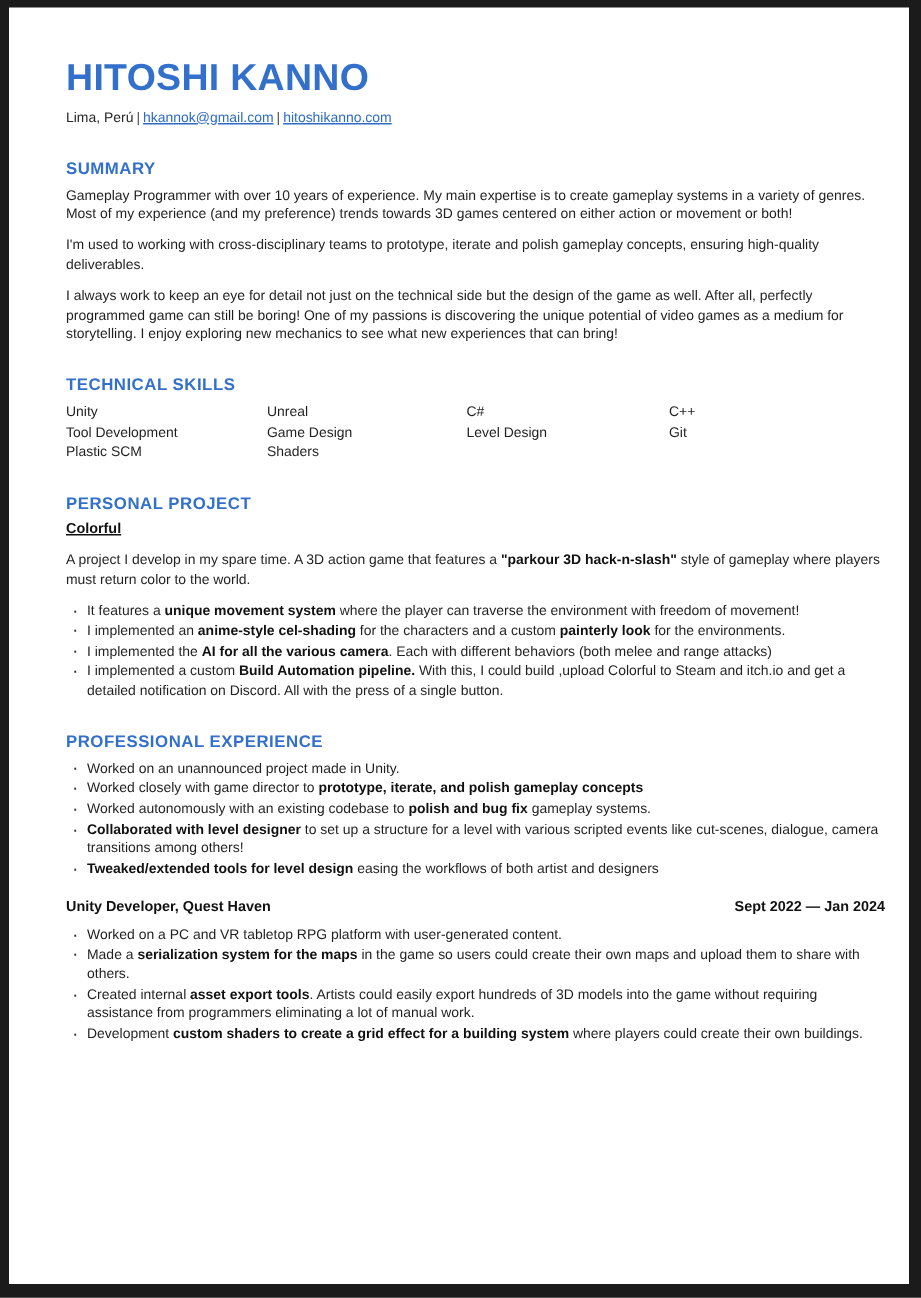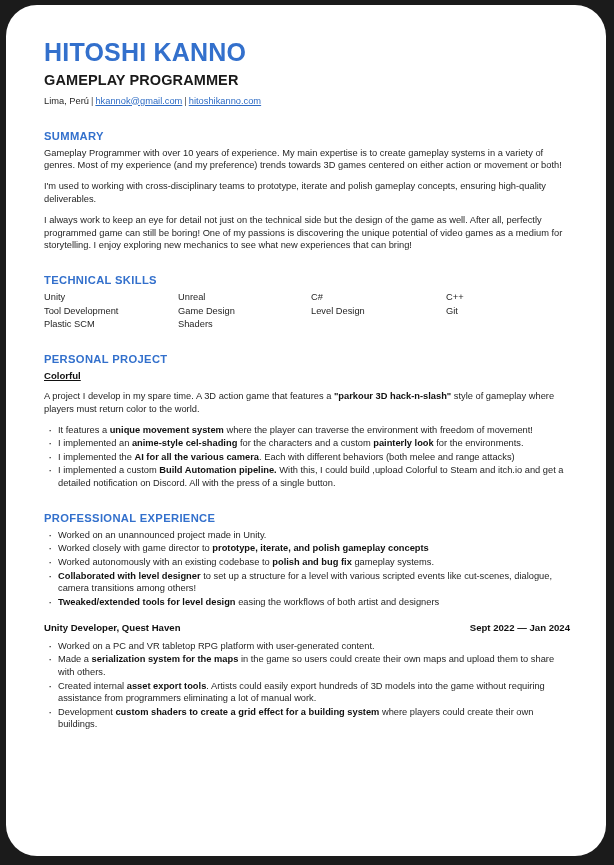--- a/index.html
+++ b/index.html
@@ -14,23 +14,22 @@
     font-family: "Liberation Sans", sans-serif;
   }
   #page {
     position: absolute;
     left: 6px;
     top: 5px;
     width: 600px;
     height: 851px;
     background: #ffffff;
     box-sizing: border-box;
-    padding: 34px 36px 0 38px;
+    padding: 34px 16px 0 38px;
     overflow: hidden;
-    border-radius: 31px;
   }
   .name {
     color: #3370cc;
     font-size: 25px;
     font-weight: bold;
     letter-spacing: 0.2px;
     line-height: 1.1;
     margin: 0 0 5px 0;
   }
   .role {
@@ -129,21 +128,20 @@
   .job { margin-bottom: 13px; }
   .job:last-child { margin-bottom: 0; }
   .exp-list li { margin-bottom: 0px; }
 </style>
 </head>
 <body>
 
 <div id="page">
 
   <h1 class="name">HITOSHI KANNO</h1>
-  <h2 class="role">GAMEPLAY PROGRAMMER</h2>
   <div class="contact">
     <span>Lima, Perú</span><span class="sep">|</span><a href="#">hkannok@gmail.com</a><span class="sep">|</span><a href="#">hitoshikanno.com</a>
   </div>
 
   <div class="section">
     <div class="section-title">SUMMARY</div>
     <p class="body">Gameplay Programmer with over 10 years of experience. My main expertise is to create gameplay systems in a variety of genres. Most of my experience (and my preference) trends towards 3D games centered on either action or movement or both!</p>
     <p class="body">I'm used to working with cross-disciplinary teams to prototype, iterate and polish gameplay concepts, ensuring high-quality deliverables.</p>
     <p class="body">I always work to keep an eye for detail not just on the technical side but the design of the game as well. After all, perfectly programmed game can still be boring! One of my passions is discovering the unique potential of video games as a medium for storytelling. I enjoy exploring new mechanics to see what new experiences that can bring!</p>
   </div>

